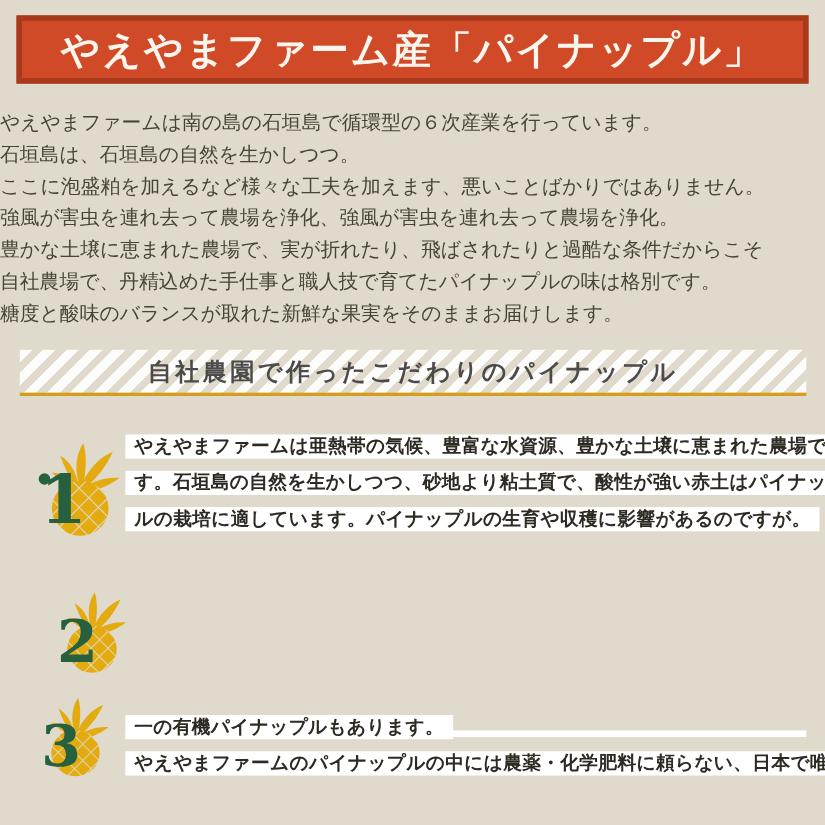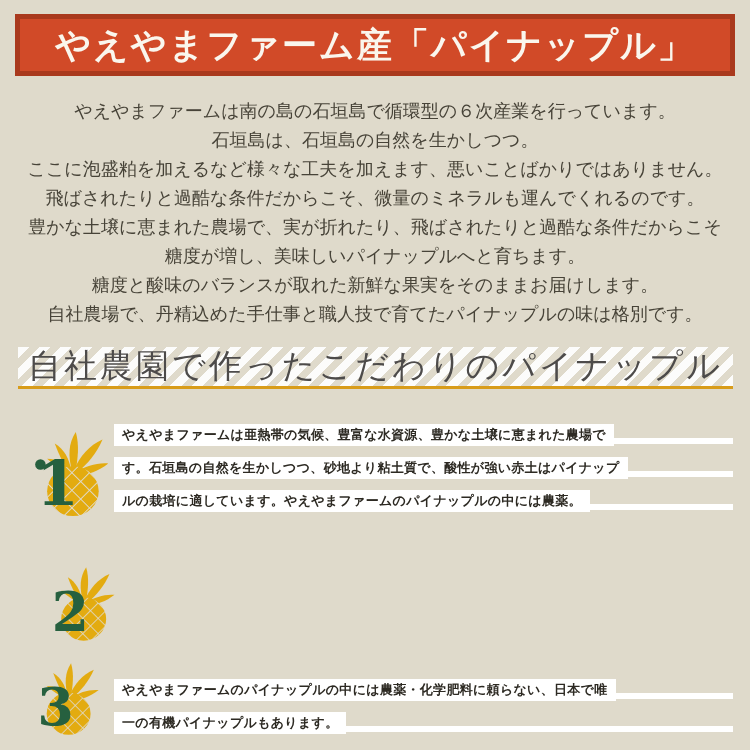--- a/index.html
+++ b/index.html
@@ -22,41 +22,41 @@
     margin:0;
     color:#faf6ed;
     font-size:35px;
     font-weight:bold;
     letter-spacing:2px;
     white-space:nowrap;
   }
   
   .intro{
     margin-top:21px;
-    text-align:center;
+    text-align:left;
     color:#474338;
     font-size:18px;
     line-height:29px;
   }
   .intro p{margin:0;white-space:nowrap;}
   
   .heading-band{
     margin:18px 17px 0 18px;
     height:39px;
     background:repeating-linear-gradient(135deg,
       rgba(255,255,255,0.92) 0px, rgba(255,255,255,0.92) 8px,
       rgba(255,255,255,0) 8px, rgba(255,255,255,0) 15px);
     border-bottom:3px solid #d89c1a;
     display:flex;align-items:center;justify-content:center;
   }
   .heading-band h2{
     margin:0;
     color:#4d4b4a;
-    font-size:33px;
-    font-weight:normal;
+    font-size:22px;
+    font-weight:bold;
     letter-spacing:3px;
     white-space:nowrap;
   }
   
   .sections{
     margin-top:32px;
     padding:0 15px 0 28px;
   }
   .feature{
     display:flex;
@@ -70,21 +70,21 @@
   }
   .icon-box svg{display:block;}
   .f1 .icon-box svg{margin-top:5px;}
   .f2 .icon-box svg{margin-top:10px;margin-left:14px;height:80px;width:80px;}
   .f3 .icon-box svg{margin-top:-16px;height:78px;width:78px;}
   .lines{flex:1;margin-top:3px;min-width:0;}
   .line{
     position:relative;
     height:22px;
     margin-bottom:11px;
-    font-size:13px;
+    font-size:17px;
     font-weight:bold;
     color:#2d2a23;
     letter-spacing:0.3px;
     white-space:nowrap;
   }
   .line:last-child{margin-bottom:0;}
   .line::after{
     content:"";
     position:absolute;
     left:0;right:2px;bottom:2px;
@@ -110,25 +110,24 @@
 <div class="page">
 
   <div class="banner">
     <h1>やえやまファーム産「パイナップル」</h1>
   </div>
 
   <div class="intro">
     <p>やえやまファームは南の島の石垣島で循環型の６次産業を行っています。</p>
     <p>石垣島は、石垣島の自然を生かしつつ。</p>
     <p>ここに泡盛粕を加えるなど様々な工夫を加えます、悪いことばかりではありません。</p>
-    <p>飛ばされたりと過酷な条件だからこそ、微量のミネラルも運んでくれるのです。</p>
+    <p>強風が害虫を連れ去って農場を浄化、強風が害虫を連れ去って農場を浄化。</p>
     <p>豊かな土壌に恵まれた農場で、実が折れたり、飛ばされたりと過酷な条件だからこそ</p>
-    <p>糖度が増し、美味しいパイナップルへと育ちます。</p>
+    <p>自社農場で、丹精込めた手仕事と職人技で育てたパイナップルの味は格別です。</p>
     <p>糖度と酸味のバランスが取れた新鮮な果実をそのままお届けします。</p>
-    <p>自社農場で、丹精込めた手仕事と職人技で育てたパイナップルの味は格別です。</p>
   </div>
 
   <div class="heading-band">
     <h2>自社農園で作ったこだわりのパイナップル</h2>
   </div>
 
   <div class="sections">
 
     <section class="feature f1">
       <div class="icon-box">
@@ -148,21 +147,21 @@
             <path d="M44 44 C38 36 30 32 20 32 C28 39 36 44 42 47 Z"></path>
           </g>
           <ellipse cx="47" cy="66" rx="27" ry="26" fill="url(#lat1)"></ellipse>
           <circle cx="13" cy="38" r="5.5" fill="#26603f"></circle>
           <text class="num" x="31" y="80" font-size="64" text-anchor="middle" fill="#26603f">1</text>
         </svg>
       </div>
       <div class="lines">
         <div class="line"><span>やえやまファームは亜熱帯の気候、豊富な水資源、豊かな土壌に恵まれた農場で</span></div>
         <div class="line"><span>す。石垣島の自然を生かしつつ、砂地より粘土質で、酸性が強い赤土はパイナップ</span></div>
-        <div class="line"><span>ルの栽培に適しています。やえやまファームのパイナップルの中には農薬。</span></div>
+        <div class="line"><span>ルの栽培に適しています。パイナップルの生育や収穫に影響があるのですが。</span></div>
       </div>
     </section>
 
     <section class="feature f2">
       <div class="icon-box">
         <svg width="86" height="96" viewBox="0 0 90 96" xmlns="http://www.w3.org/2000/svg">
           <defs>
             <pattern id="lat2" width="13" height="13" patternUnits="userSpaceOnUse" patternTransform="rotate(45)">
               <rect width="13" height="13" fill="#e3ab10"></rect>
               <line x1="0" y1="0" x2="13" y2="0" stroke="#dfdacb" stroke-width="2"></line>
@@ -199,19 +198,19 @@
             <path d="M48 44 C54 30 64 18 78 12 C72 26 62 38 52 46 Z"></path>
             <path d="M50 46 C60 40 72 36 84 37 C74 45 62 49 52 50 Z"></path>
             <path d="M45 43 C43 32 38 22 28 16 C32 27 37 37 42 45 Z"></path>
             <path d="M44 44 C38 36 30 32 20 32 C28 39 36 44 42 47 Z"></path>
           </g>
           <ellipse cx="47" cy="66" rx="27" ry="26" fill="url(#lat3)"></ellipse>
           <text class="num" x="31" y="80" font-size="64" text-anchor="middle" fill="#26603f">3</text>
         </svg>
       </div>
       <div class="lines">
+        <div class="line"><span>一の有機パイナップルもあります。</span></div>
         <div class="line"><span>やえやまファームのパイナップルの中には農薬・化学肥料に頼らない、日本で唯</span></div>
-        <div class="line"><span>一の有機パイナップルもあります。</span></div>
       </div>
     </section>
 
   </div>
 </div>
 
 </body></html>

